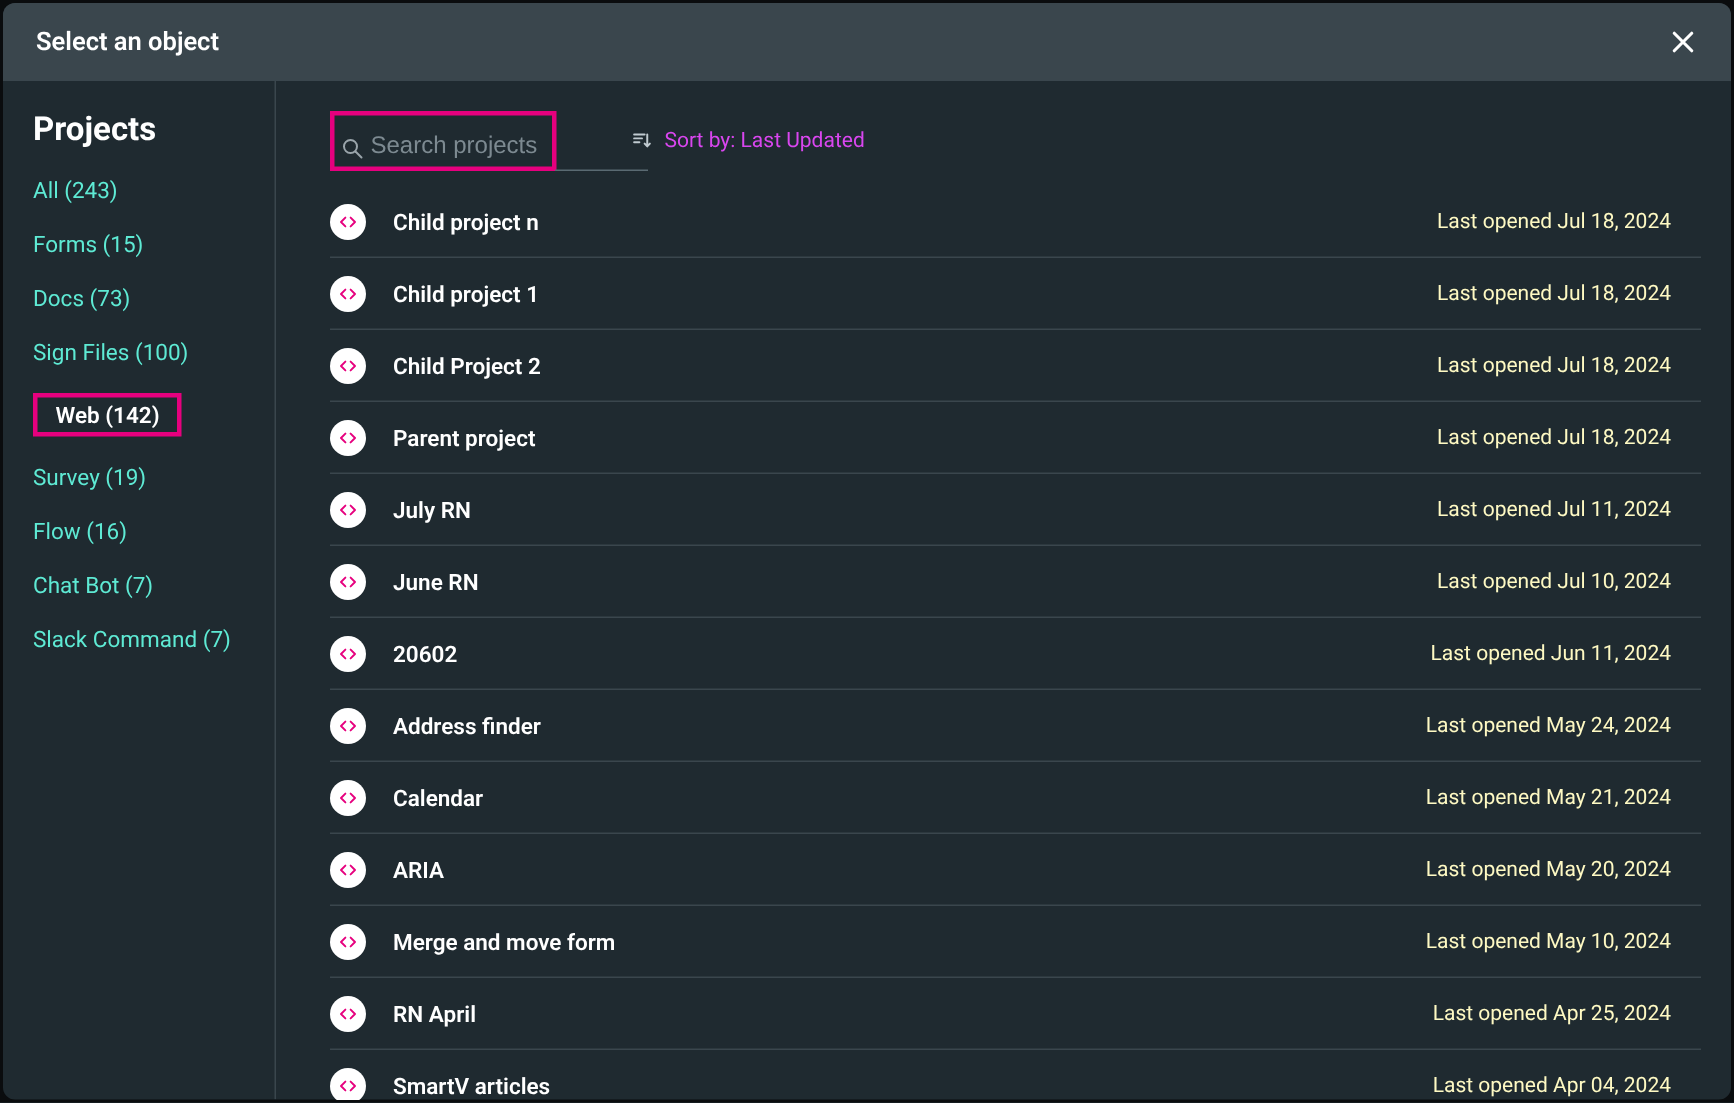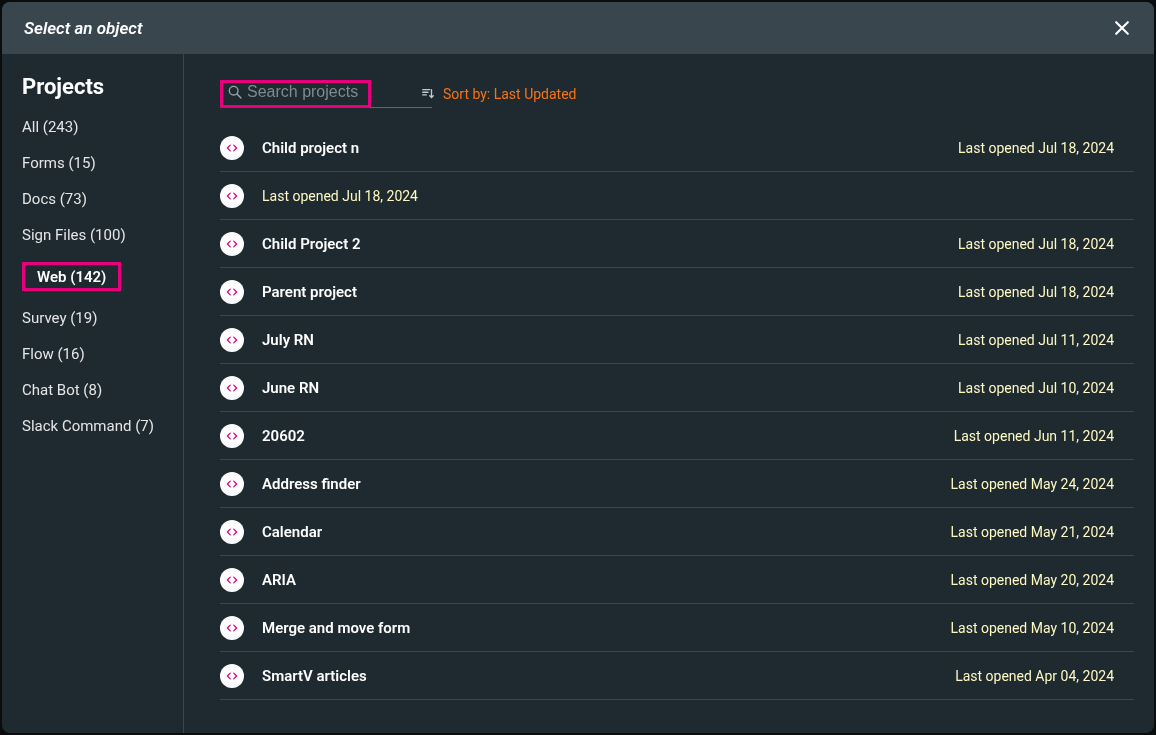--- a/index.html
+++ b/index.html
@@ -26,21 +26,20 @@
       flex-direction: column;
       overflow: hidden;
     }
     .modal-header {
       background: #3a464d;
       height: 52px;
       display: flex;
       align-items: center;
       justify-content: space-between;
       padding: 0 18px 0 22px;
-      font-style: italic;
     }
     .modal-title {
       color: #ffffff;
       font-size: 17px;
       font-weight: 600;
     }
     .close-btn {
       width: 28px;
       height: 28px;
       display: flex;
@@ -70,21 +69,21 @@
       font-size: 22px;
       font-weight: 700;
       margin-bottom: 19px;
     }
     .sidebar-items {
       display: flex;
       flex-direction: column;
       gap: 18px;
     }
     .sidebar-item {
-      color: #e5e5e5;
+      color: #5eead4;
       font-size: 15px;
       cursor: pointer;
       display: inline-block;
     }
     .sidebar-item.active {
       color: #ffffff;
       font-weight: 600;
     }
     .highlight-box {
       border: 3px solid #e6007e;
@@ -102,23 +101,23 @@
     .toolbar {
       height: 70px;
       display: flex;
       align-items: center;
       gap: 50px;
       padding-top: 10px;
     }
     .search-wrapper {
       position: relative;
       display: flex;
-      align-items: center;
+      align-items: flex-end;
       border: 3px solid #e6007e;
-      padding: 0 6px 4px 4px;
+      padding: 12px 6px 4px 4px;
     }
     .search-icon {
       color: #9aa5ab;
       display: flex;
       align-items: center;
       margin-right: 4px;
     }
     .search-icon svg {
       width: 16px;
       height: 16px;
@@ -151,21 +150,21 @@
     .sort-icon {
       color: #c0cad0;
       display: flex;
       align-items: center;
     }
     .sort-icon svg {
       width: 14px;
       height: 14px;
     }
     .sort-label {
-      color: #f97316;
+      color: #d946ef;
       font-size: 14px;
     }
     .project-list {
       flex: 1;
       overflow-y: auto;
       padding-bottom: 10px;
     }
     .project-list::-webkit-scrollbar {
       width: 6px;
     }
@@ -226,21 +225,21 @@
     <div class="sidebar">
       <div class="sidebar-title">Projects</div>
       <div class="sidebar-items" id="sidebar-items">
           <span class="sidebar-item">All (243)</span>
           <span class="sidebar-item">Forms (15)</span>
           <span class="sidebar-item">Docs (73)</span>
           <span class="sidebar-item">Sign Files (100)</span>
           <div class="highlight-box"><span class="sidebar-item active">Web (142)</span></div>
           <span class="sidebar-item">Survey (19)</span>
           <span class="sidebar-item">Flow (16)</span>
-          <span class="sidebar-item">Chat Bot (8)</span>
+          <span class="sidebar-item">Chat Bot (7)</span>
           <span class="sidebar-item">Slack Command (7)</span>
         </div>
     </div>
     <div class="main">
       <div class="toolbar">
         <div class="search-wrapper">
           <span class="search-icon">
             <svg viewBox="0 0 24 24">
                 <circle cx="10" cy="10" r="6.5" fill="none" stroke="currentColor" stroke-width="2"></circle>
                 <line x1="15" y1="15" x2="21" y2="21" stroke="currentColor" stroke-width="2" stroke-linecap="round"></line>
@@ -268,20 +267,21 @@
             </div>
             <div class="project-name">Child project n</div>
             <div class="project-meta">Last opened Jul 18, 2024</div>
           </div>
           <div class="project-row">
             <div class="project-icon">
               <svg viewBox="0 0 24 24">
                 <path fill="none" stroke="#e6007e" stroke-width="2.2" stroke-linecap="round" stroke-linejoin="round" d="M9 7 L4 12 L9 17 M15 7 L20 12 L15 17"></path>
               </svg>
             </div>
+            <div class="project-name">Child project 1</div>
             <div class="project-meta">Last opened Jul 18, 2024</div>
           </div>
           <div class="project-row">
             <div class="project-icon">
               <svg viewBox="0 0 24 24">
                 <path fill="none" stroke="#e6007e" stroke-width="2.2" stroke-linecap="round" stroke-linejoin="round" d="M9 7 L4 12 L9 17 M15 7 L20 12 L15 17"></path>
               </svg>
             </div>
             <div class="project-name">Child Project 2</div>
             <div class="project-meta">Last opened Jul 18, 2024</div>
@@ -350,20 +350,29 @@
             <div class="project-meta">Last opened May 20, 2024</div>
           </div>
           <div class="project-row">
             <div class="project-icon">
               <svg viewBox="0 0 24 24">
                 <path fill="none" stroke="#e6007e" stroke-width="2.2" stroke-linecap="round" stroke-linejoin="round" d="M9 7 L4 12 L9 17 M15 7 L20 12 L15 17"></path>
               </svg>
             </div>
             <div class="project-name">Merge and move form</div>
             <div class="project-meta">Last opened May 10, 2024</div>
+          </div>
+          <div class="project-row">
+            <div class="project-icon">
+              <svg viewBox="0 0 24 24">
+                <path fill="none" stroke="#e6007e" stroke-width="2.2" stroke-linecap="round" stroke-linejoin="round" d="M9 7 L4 12 L9 17 M15 7 L20 12 L15 17"></path>
+              </svg>
+            </div>
+            <div class="project-name">RN April</div>
+            <div class="project-meta">Last opened Apr 25, 2024</div>
           </div>
           <div class="project-row">
             <div class="project-icon">
               <svg viewBox="0 0 24 24">
                 <path fill="none" stroke="#e6007e" stroke-width="2.2" stroke-linecap="round" stroke-linejoin="round" d="M9 7 L4 12 L9 17 M15 7 L20 12 L15 17"></path>
               </svg>
             </div>
             <div class="project-name">SmartV articles</div>
             <div class="project-meta">Last opened Apr 04, 2024</div>
           </div>

